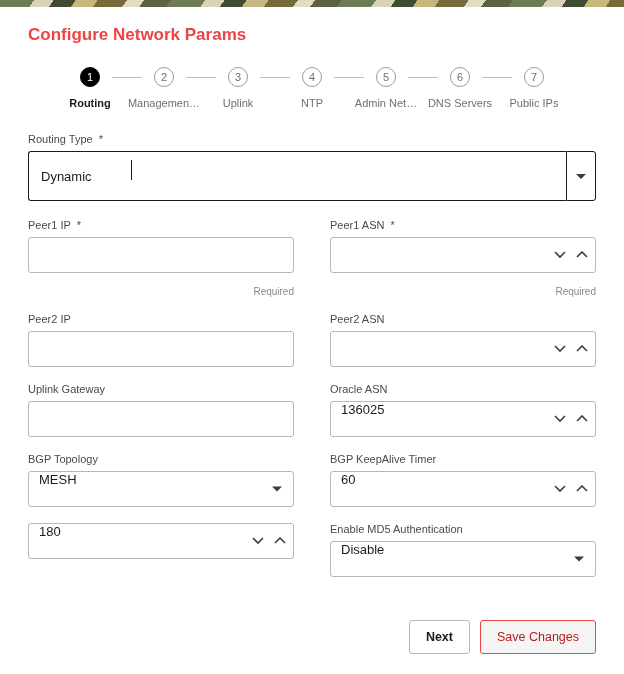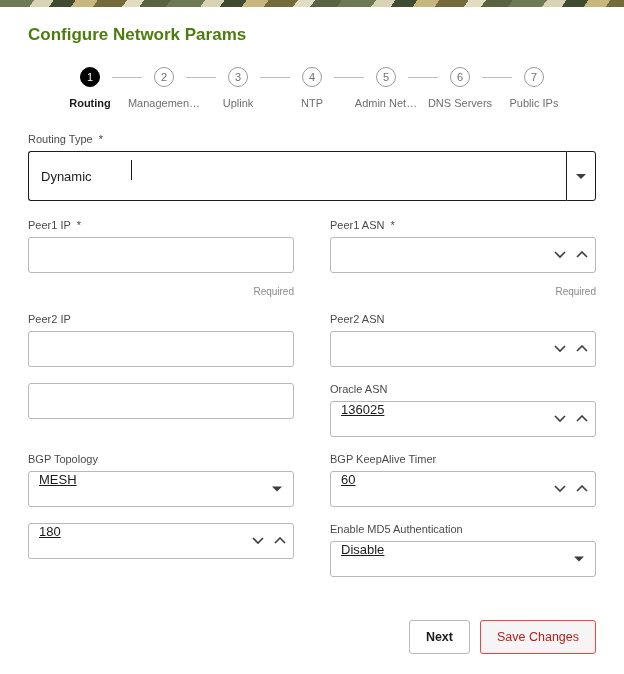--- a/index.html
+++ b/index.html
@@ -19,21 +19,21 @@
         #6d7a53 0 28px, #d9d3b6 28px 44px, #3f4c33 44px 62px,
         #c8b77c 62px 80px, #746a3a 80px 104px, #e2dcc2 104px 118px,
         #5a6242 118px 140px);
   }
   .page {
     padding: 18px 28px 16px 28px;
   }
   h1.title {
     font-size: 17px;
     font-weight: 700;
-    color: #4d7c0f;
+    color: #ef4444;
     margin-bottom: 22px;
   }
   .stepper {
     display: flex;
     align-items: flex-start;
     justify-content: center;
     gap: 0;
     margin-bottom: 24px;
   }
   .step {
@@ -99,21 +99,20 @@
   .row-full { margin-bottom: 18px; }
   .row-split {
     display: flex;
     gap: 36px;
     margin-bottom: 16px;
   }
   .col { flex: 1; min-width: 0; }
   .control {
     position: relative;
     width: 100%;
-    text-decoration: underline;
   }
   .input, .select, .spinner {
     width: 100%;
     height: 36px;
     border: 1px solid #b8b8b8;
     border-radius: 3px;
     background: #fff;
     font-size: 13px;
     color: #1b1b1b;
     padding: 0 10px;
@@ -337,20 +336,21 @@
                 <polyline points="1,6 6,1 11,6" fill="none" stroke="#3d3d3d" stroke-width="1.6"></polyline>
               </svg>
             </span>
         </div>
       </div>
     </div>
   </div>
 
   <div class="row-split">
     <div class="col">
+      <label class="field-label">Uplink Gateway</label>
       <input class="input" style="">
     </div>
     <div class="col">
       <label class="field-label">Oracle ASN</label>
       <div class="control">
         <div class="spinner">136025</div>
         <div class="spin-arrows">
           <span class="chev">
               <svg width="12" height="8">
                 <polyline points="1,1 6,6 11,1" fill="none" stroke="#3d3d3d" stroke-width="1.6"></polyline>

